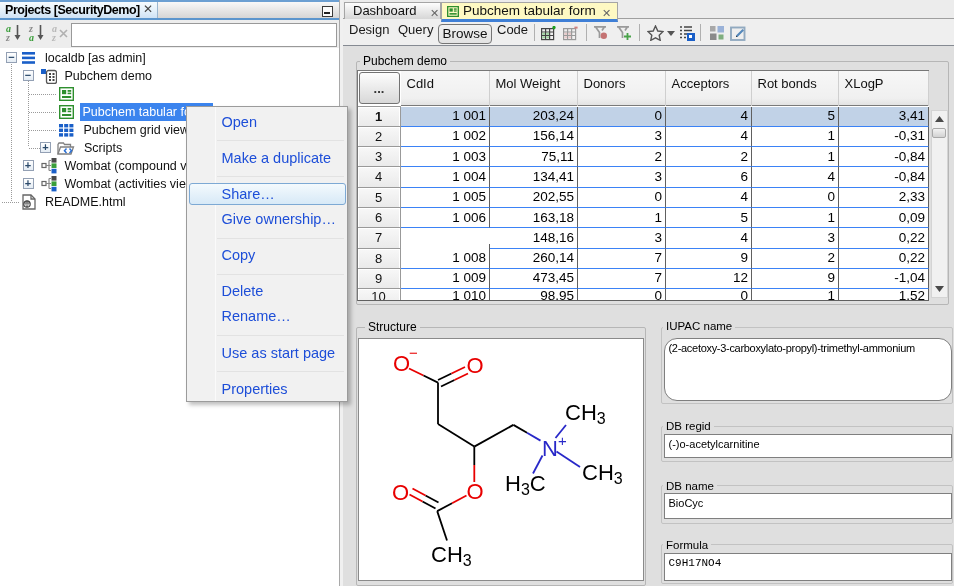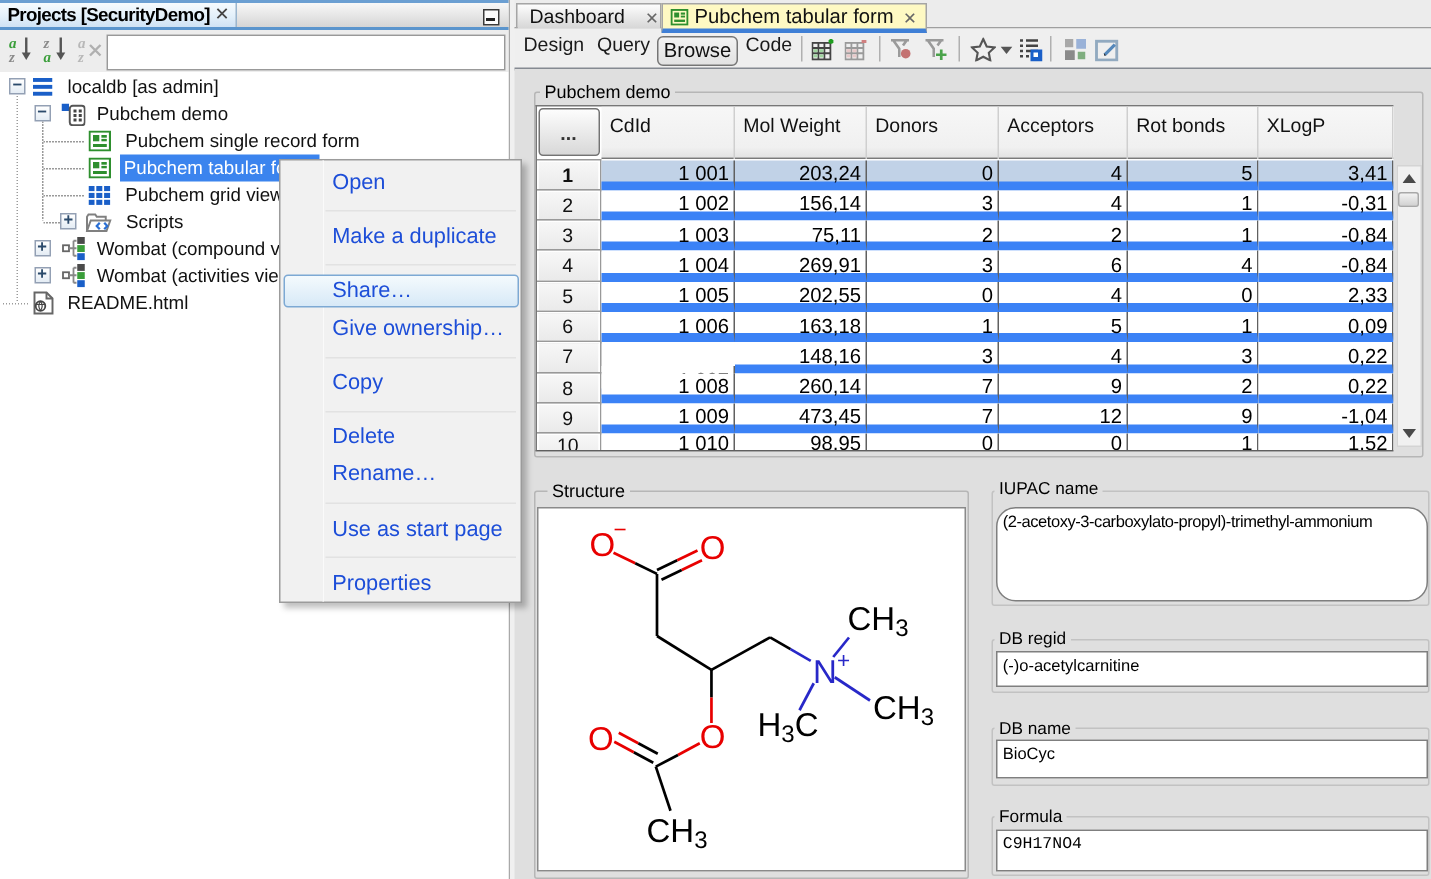--- a/index.html
+++ b/index.html
@@ -51,21 +51,21 @@
 #mhl { position:absolute; left:2px; top:75.5px; width:157px; height:22px; border:1px solid #7da9d4; border-radius:3px; background:linear-gradient(#f4fafd,#d7e9f7); }
 
 
 #gb1 { left:13px; top:14.5px; width:592.5px; height:244px; }
 #tbl { position:absolute; left:13.5px; top:24px; width:572px; height:231px; background:#fff; border-top:1px solid #777; border-left:1px solid #777; border-bottom:1px solid #606060; overflow:hidden; }
 #corner { position:absolute; left:1px; top:1px; width:41px; height:32px; border:1px solid #737373; border-radius:3px; background:linear-gradient(#fdfdfd,#d8d8d8); text-align:center; font-weight:bold; font-size:13px; line-height:31px; color:#333; }
 #thead { position:absolute; left:43px; top:0; height:34.5px; background:linear-gradient(#f7f7f7,#f0f0f0 80%,#e3e3e3); border-bottom:1px solid #7a7a7a; }
 .th { position:absolute; top:0; height:34.5px; border-right:1px solid #cfcfcf; font-size:13px; padding:5px 0 0 6px; color:#111; }
 .rh { position:absolute; left:0; width:42px; background:linear-gradient(#f7f7f7,#eaeaea); border:1px solid #fff; outline:1px solid #999; font-size:13px; text-align:center; color:#111; }
 .drow { position:absolute; left:43px; height:20.3px; }
-.dc { position:absolute; top:0; height:100%; border-right:1px solid #606060; border-bottom:6px solid #3b82f6; font-size:13.5px; line-height:18.5px; text-align:right; padding:0.5px 2.5px 0 0; color:#000; }
+.dc { position:absolute; top:0; height:100%; border-right:1px solid #606060; border-bottom:1px solid #3b82f6; font-size:13.5px; line-height:18.5px; text-align:right; padding:0.5px 2.5px 0 0; color:#000; }
 
 #vsb { position:absolute; left:587.5px; top:63.5px; width:17px; height:188px; background:#f1f1f1; border:1px solid #d4d4d4; }
 .sbtn { position:absolute; left:0; width:15px; height:16px; }
 .sbtn svg { position:absolute; left:3px; top:5px; }
 #sthumb { position:absolute; left:0.5px; top:17px; width:14px; height:10px; background:linear-gradient(#f2f2f2,#d2d2d2); border:1px solid #a8a8a8; border-radius:2px; }
 
 
 #gb2 { left:13px; top:280.5px; width:290px; height:259px; }
 #structbox { position:absolute; left:15px; top:292px; width:286px; height:243px; background:#fff; border:1px solid #8a8a8a; }
 .fgroup { position:absolute; left:318px; width:292px; border:1px solid #c2c2c2; border-radius:2px; }
@@ -142,21 +142,20 @@
 
 <div class="trow" style="left:0; top:36.5px; width:339px;">
   <span class="hdots" style="left:29px; top:9px; width:27px;"></span>
   <svg class="abs formicon" style="left:59px;top:2.5px;" width="15" height="14" viewBox="0 0 15 14">
         <rect x="0.7" y="0.7" width="13.6" height="12.6" fill="none" stroke="#2e8f2e" stroke-width="1.4"></rect>
         <rect x="3" y="3" width="4.2" height="4.2" fill="#2e8f2e"></rect>
         <rect x="8.6" y="3" width="3.6" height="1.8" fill="#2e8f2e"></rect>
         <rect x="8.6" y="5.6" width="3.6" height="1.6" fill="#2e8f2e"></rect>
         <rect x="3" y="9" width="9.2" height="2" fill="#2e8f2e"></rect>
       </svg>
-  <span class="abs" style="left:83.5px;">Pubchem single record form</span>
 </div>
 
 <div class="trow" style="left:0; top:54.5px; width:339px;">
   <span class="hdots" style="left:29px; top:9px; width:27px;"></span>
   <svg class="abs formicon" style="left:59px;top:2.5px;" width="15" height="14" viewBox="0 0 15 14">
         <rect x="0.7" y="0.7" width="13.6" height="12.6" fill="none" stroke="#2e8f2e" stroke-width="1.4"></rect>
         <rect x="3" y="3" width="4.2" height="4.2" fill="#2e8f2e"></rect>
         <rect x="8.6" y="3" width="3.6" height="1.8" fill="#2e8f2e"></rect>
         <rect x="8.6" y="5.6" width="3.6" height="1.6" fill="#2e8f2e"></rect>
         <rect x="3" y="9" width="9.2" height="2" fill="#2e8f2e"></rect>
@@ -334,21 +333,21 @@
         <div class="dc" style="left:0px; width:89px; background:#fff;">1 003</div>
         <div class="dc" style="left:89px; width:88px; background:#fff;">75,11</div>
         <div class="dc" style="left:177px; width:88px; background:#fff;">2</div>
         <div class="dc" style="left:265px; width:86px; background:#fff;">2</div>
         <div class="dc" style="left:351px; width:87px; background:#fff;">1</div>
         <div class="dc" style="left:438px; width:90px; background:#fff;">-0,84</div>
       </div>
   <div class="rh" style="top:96.4px; height:20.3px; line-height:18.5px;">4</div>
   <div class="drow" style="top:96.4px; width:528px;">
         <div class="dc" style="left:0px; width:89px; background:#fff;">1 004</div>
-        <div class="dc" style="left:89px; width:88px; background:#fff;">269,91</div>
+        <div class="dc" style="left:89px; width:88px; background:#fff;">134,41</div>
         <div class="dc" style="left:177px; width:88px; background:#fff;">3</div>
         <div class="dc" style="left:265px; width:86px; background:#fff;">6</div>
         <div class="dc" style="left:351px; width:87px; background:#fff;">4</div>
         <div class="dc" style="left:438px; width:90px; background:#fff;">-0,84</div>
       </div>
   <div class="rh" style="top:116.7px; height:20.3px; line-height:18.5px;">5</div>
   <div class="drow" style="top:116.7px; width:528px;">
         <div class="dc" style="left:0px; width:89px; background:#fff;">1 005</div>
         <div class="dc" style="left:89px; width:88px; background:#fff;">202,55</div>
         <div class="dc" style="left:177px; width:88px; background:#fff;">0</div>

